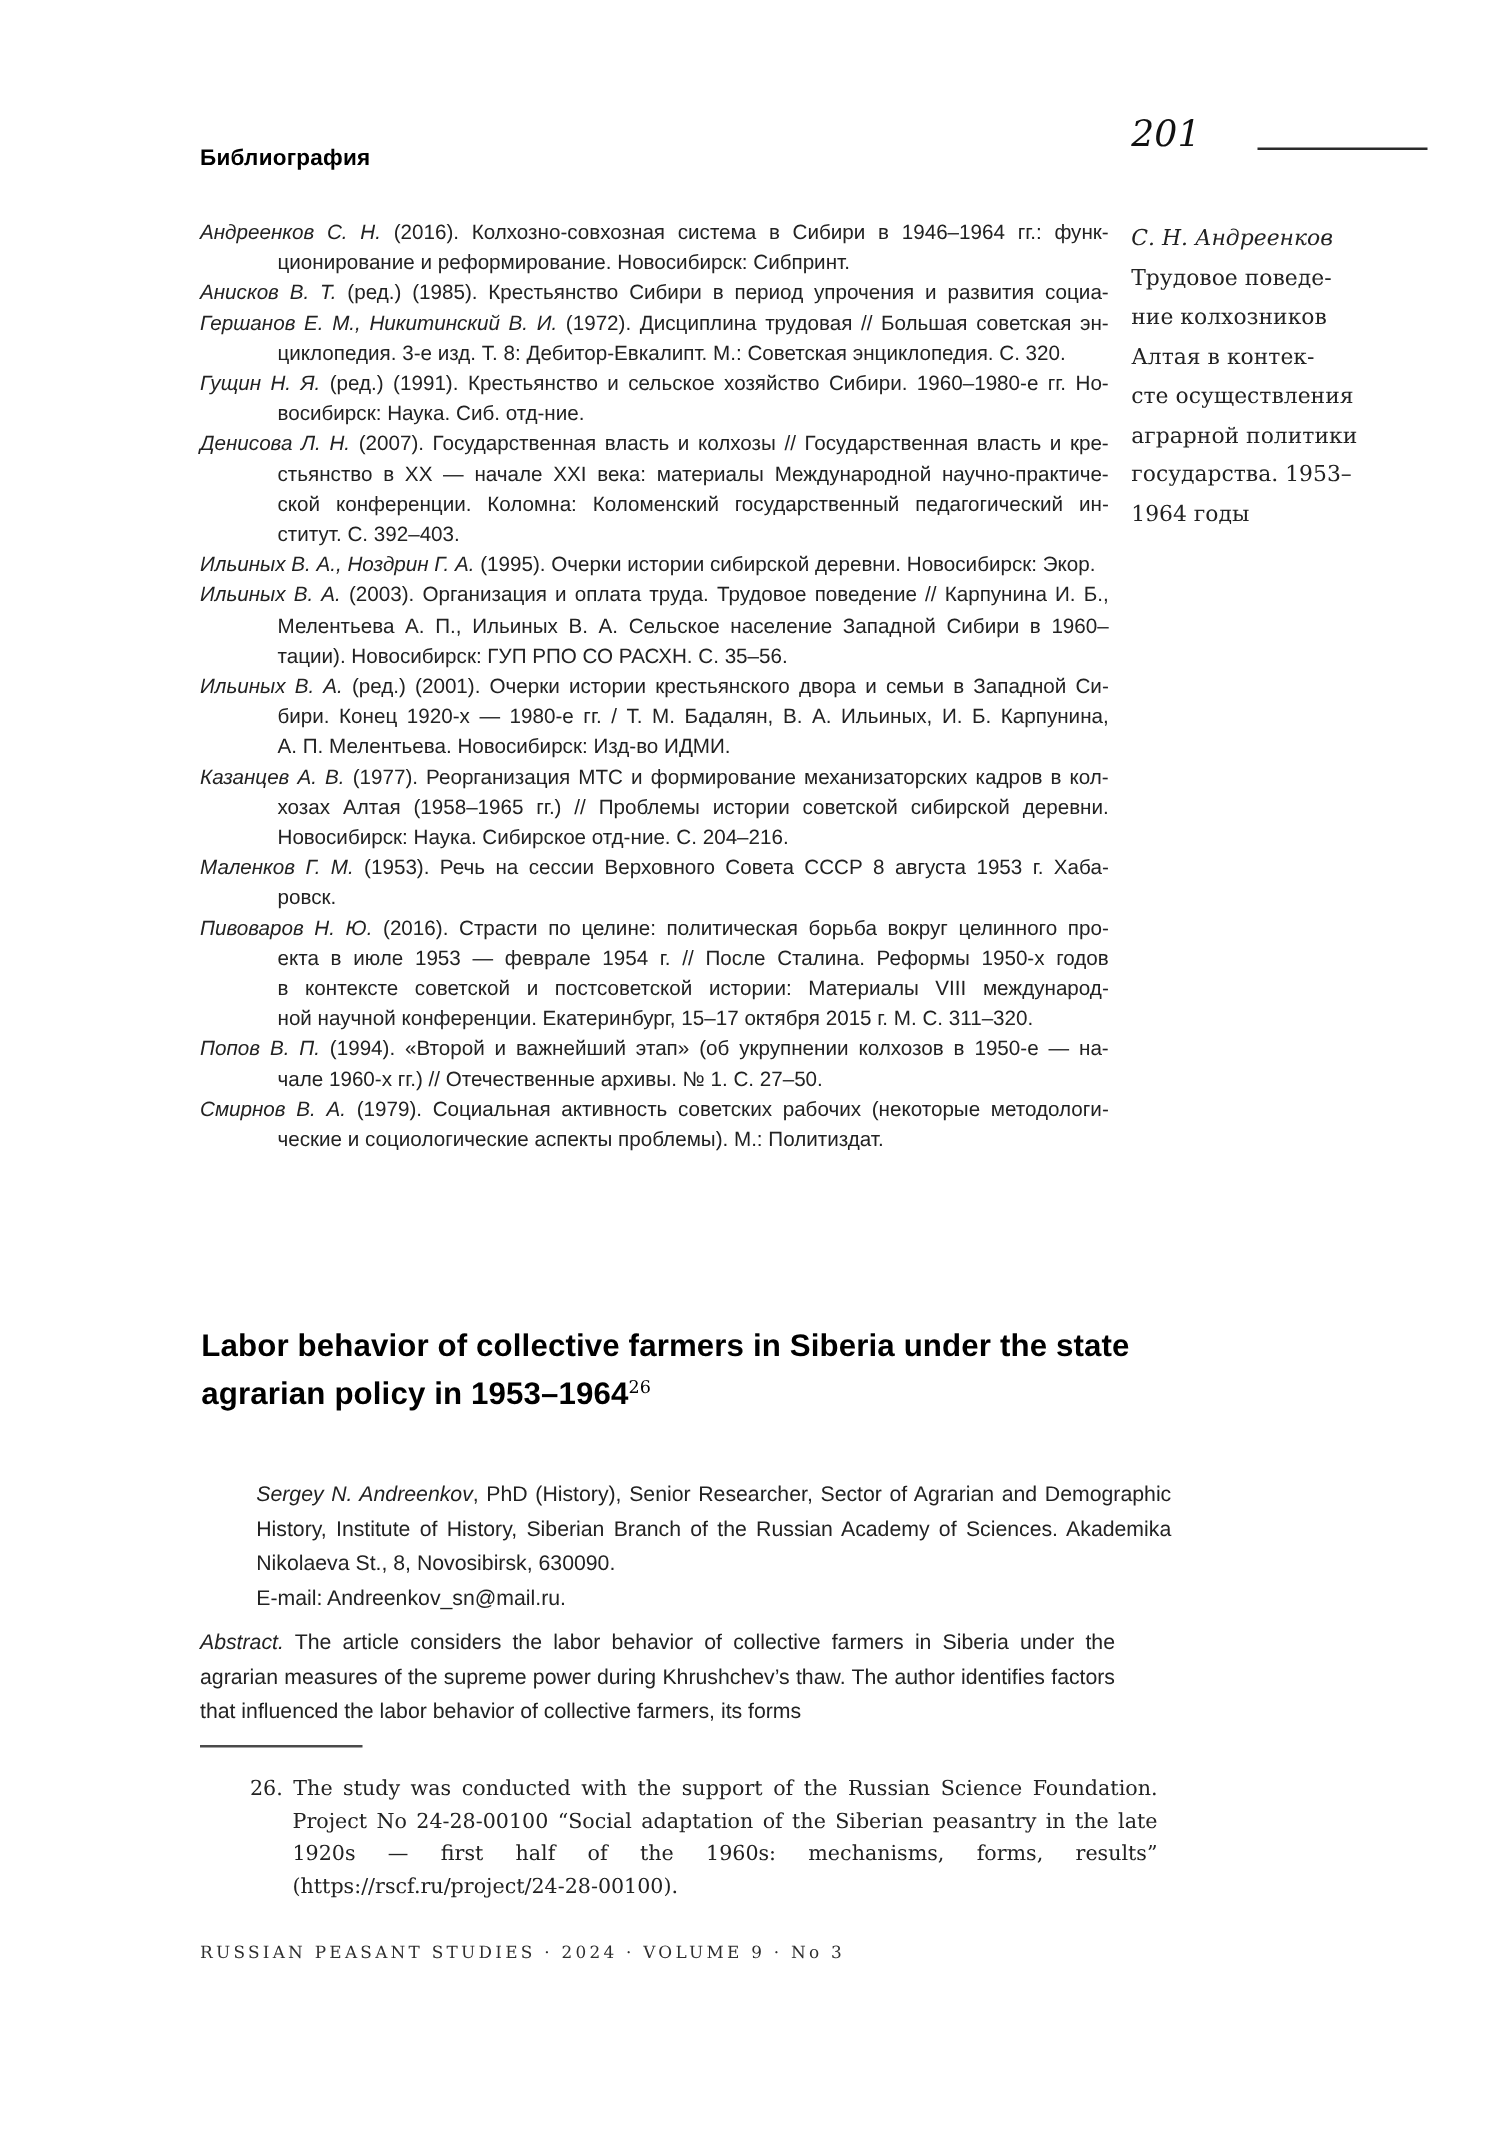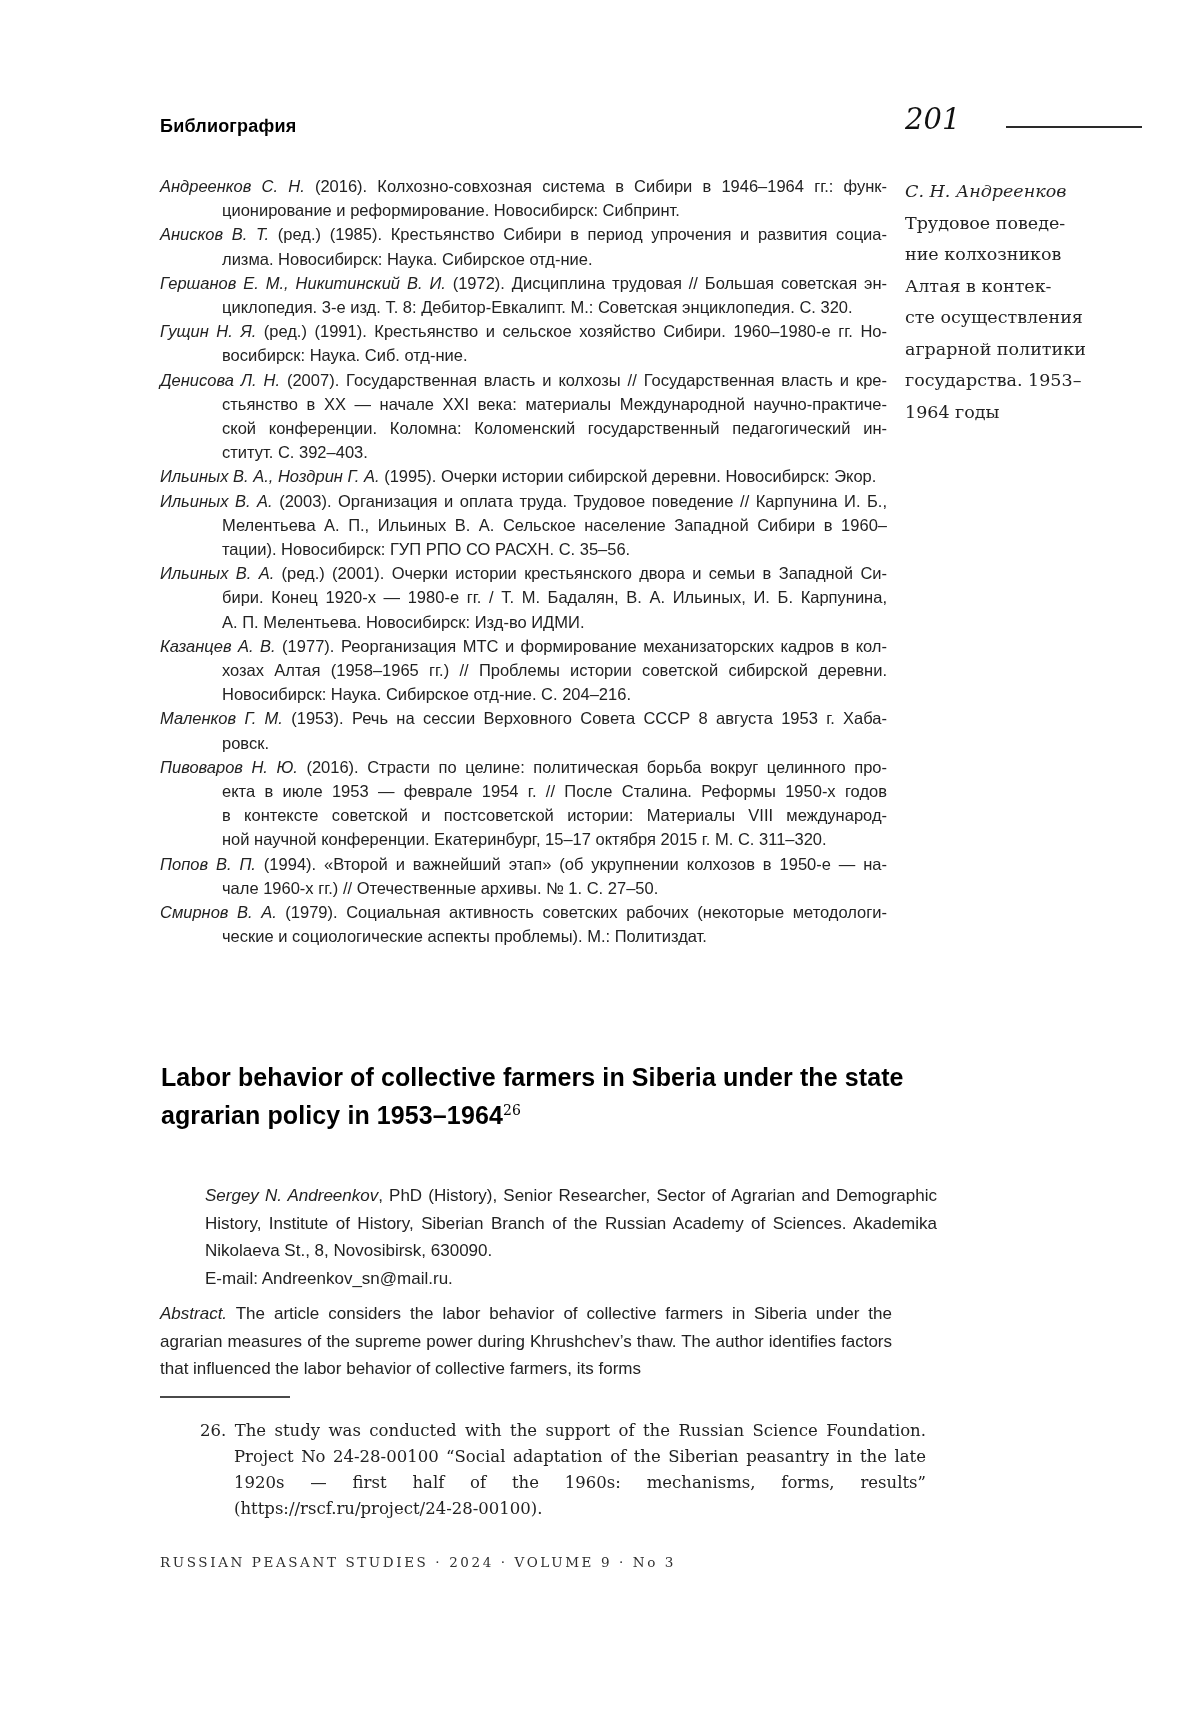--- a/index.html
+++ b/index.html
@@ -5,21 +5,21 @@
   html,body{margin:0;padding:0;}
   body{
     width:1200px;height:1710px;position:relative;background:#ffffff;
     font-family:"Liberation Sans",sans-serif;color:#1c1c1c;
     -webkit-font-smoothing:antialiased;
   }
   .abs{position:absolute;}
 
   
   .bib-header{left:160px;top:116px;font-size:18px;font-weight:bold;color:#000;letter-spacing:.2px;}
-  .pagenum-wrap{left:905px;top:104px;display:flex;align-items:flex-start;gap:32px;}
+  .pagenum-wrap{left:905px;top:92px;display:flex;align-items:center;gap:32px;}
   .pagenum{font-family:"DejaVu Serif","Liberation Serif",serif;font-style:italic;font-size:29px;color:#111;line-height:1.1;}
   .pagenum-rule{width:136px;height:2px;background:#2a2a2a;margin:22px 0 0 14px;}
 
   
   .bib-list{left:160px;top:174px;width:727px;font-size:16.5px;line-height:24.2px;color:#222;}
   .bib-entry{margin:0;}
   .bib-line{text-align:justify;text-align-last:justify;white-space:normal;}
   .bib-line.cont{padding-left:62px;}
   .bib-line.last{text-align-last:left;}
   .bib-authors{font-style:italic;}
@@ -59,21 +59,20 @@
   <span class="pagenum-rule"></span>
 </div>
 
 <div class="abs bib-list" id="bib-list">
     <div class="bib-entry">
       <div class="bib-line"><span class="bib-authors">Андреенков С. Н.</span> (2016). Колхозно-совхозная система в Сибири в 1946–1964 гг.: функ-</div>
       <div class="bib-line cont last">ционирование и реформирование. Новосибирск: Сибпринт.</div>
     </div>
     <div class="bib-entry">
       <div class="bib-line"><span class="bib-authors">Анисков В. Т.</span> (ред.) (1985). Крестьянство Сибири в период упрочения и развития социа-</div>
-      <div class="bib-line cont last">лизма. Новосибирск: Наука. Сибирское отд-ние.</div>
     </div>
     <div class="bib-entry">
       <div class="bib-line"><span class="bib-authors">Гершанов Е. М., Никитинский В. И.</span> (1972). Дисциплина трудовая // Большая советская эн-</div>
       <div class="bib-line cont last">циклопедия. 3-е изд. Т. 8: Дебитор-Евкалипт. М.: Советская энциклопедия. С. 320.</div>
     </div>
     <div class="bib-entry">
       <div class="bib-line"><span class="bib-authors">Гущин Н. Я.</span> (ред.) (1991). Крестьянство и сельское хозяйство Сибири. 1960–1980-е гг. Но-</div>
       <div class="bib-line cont last">восибирск: Наука. Сиб. отд-ние.</div>
     </div>
     <div class="bib-entry">

